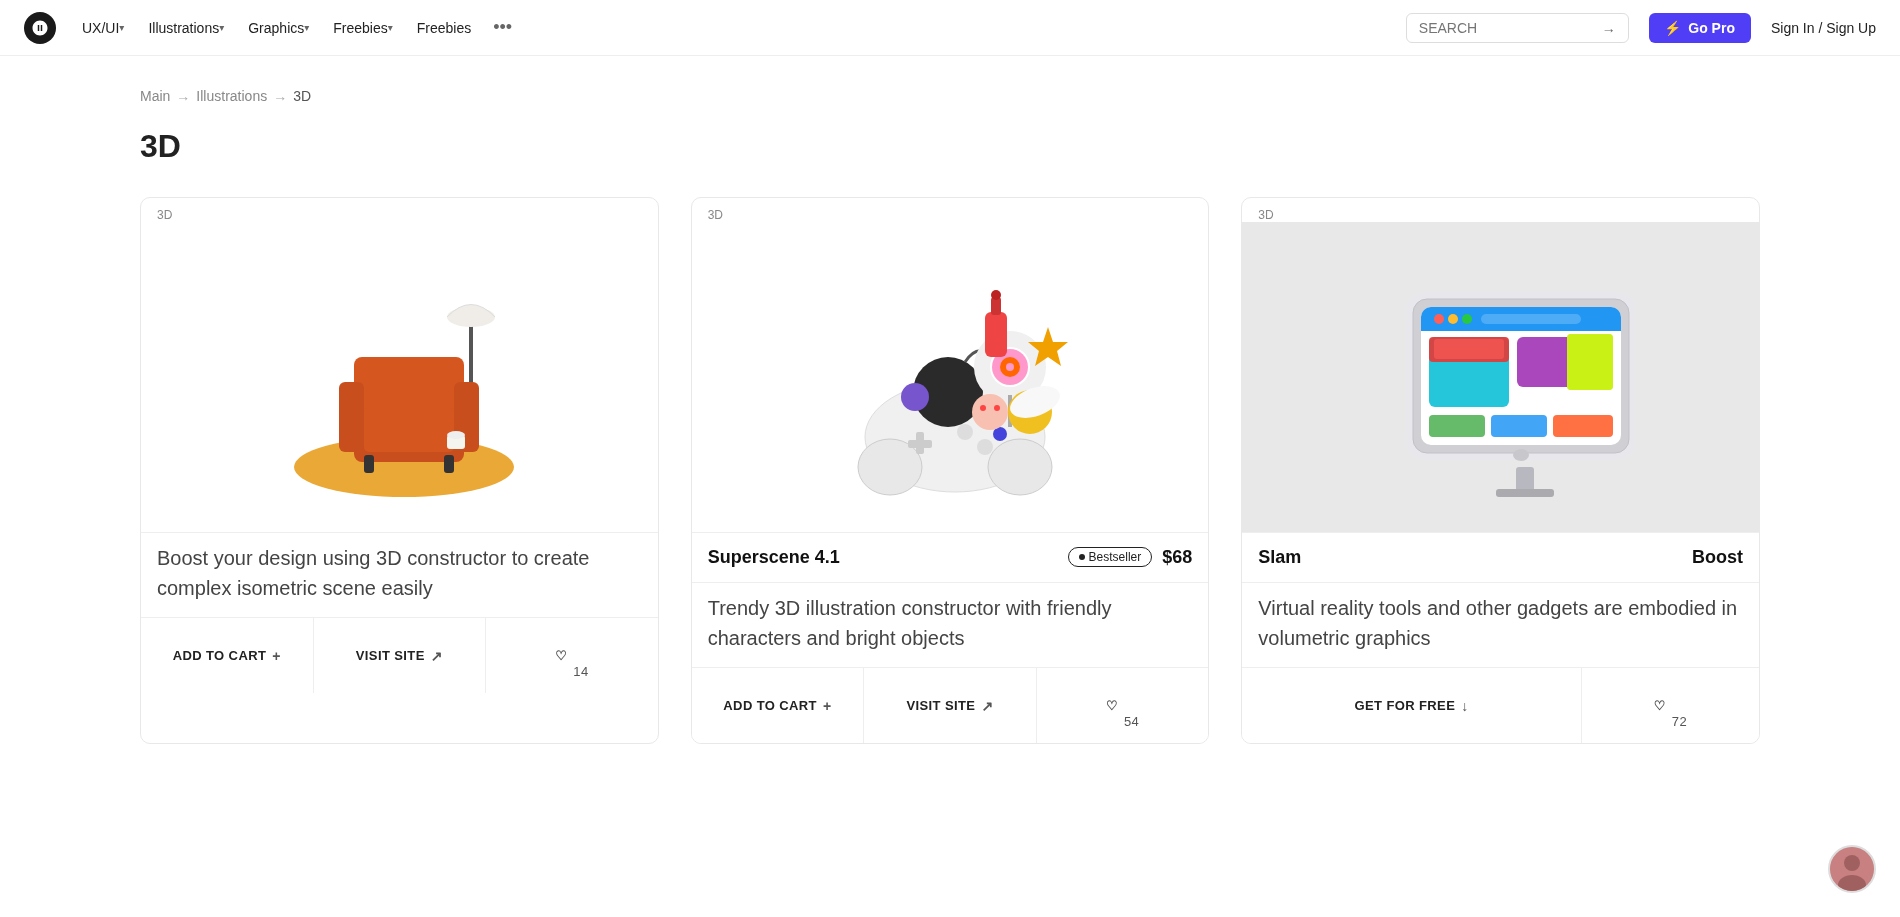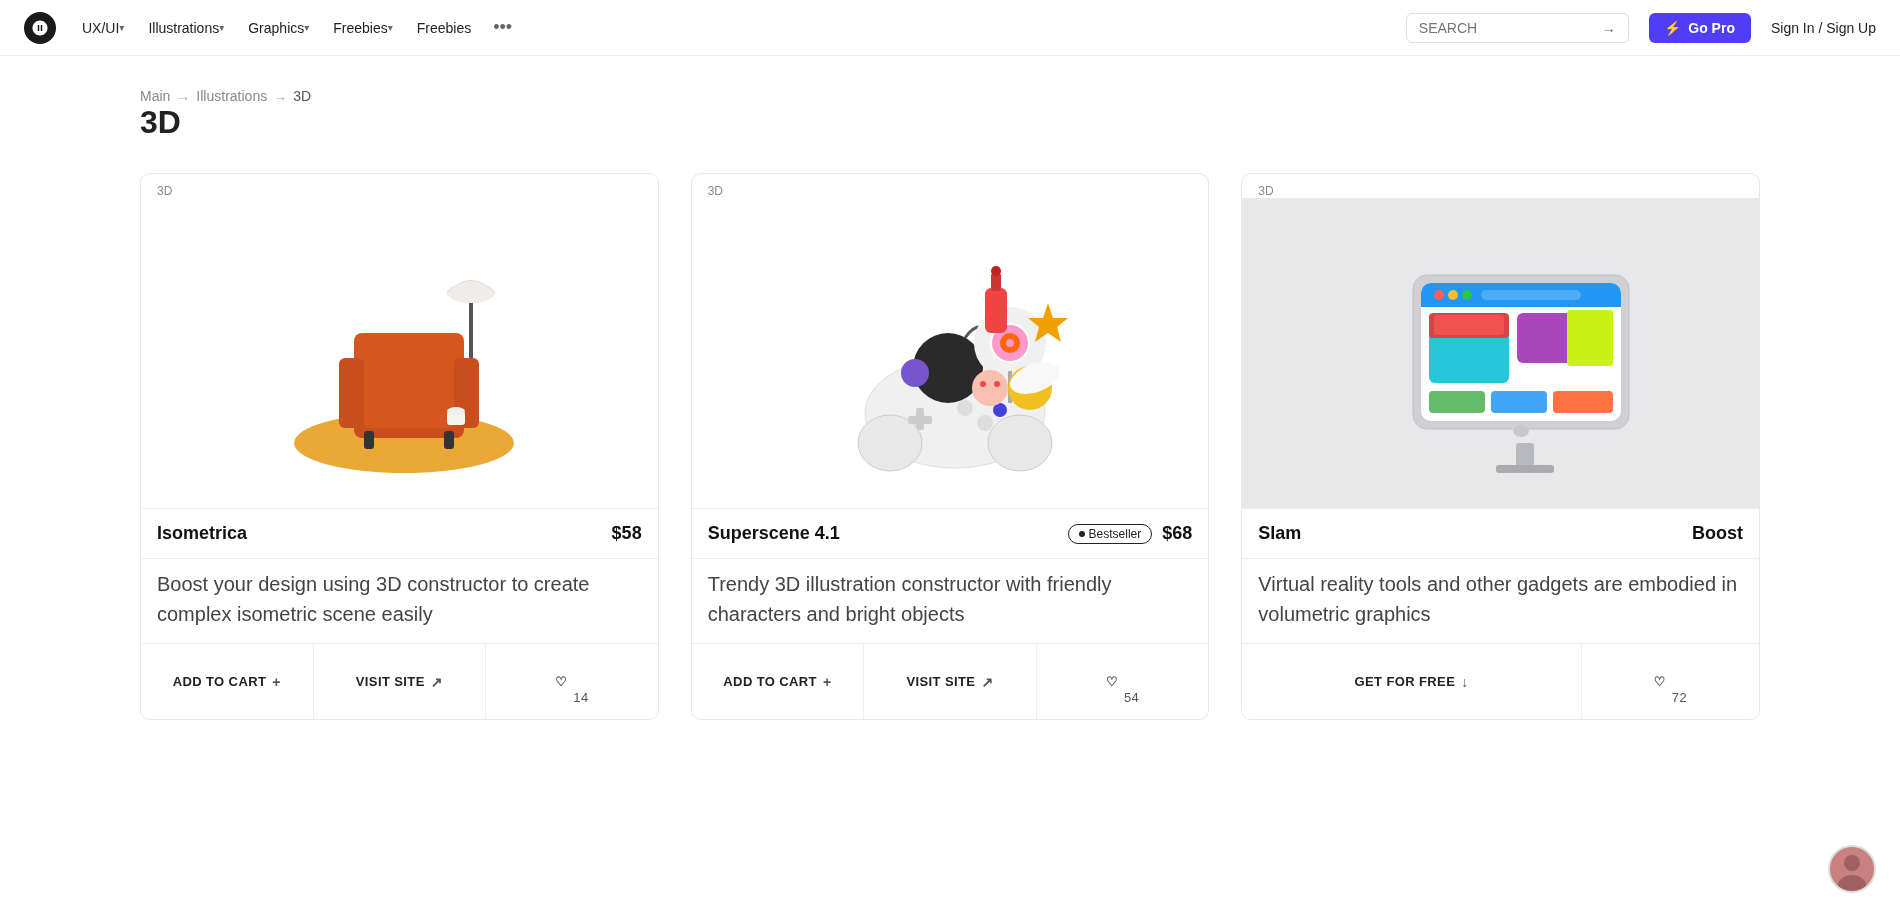--- a/index.html
+++ b/index.html
@@ -36,21 +36,21 @@
     .go-pro-btn {
       background: #4f3ef5; color: #fff; border: none; border-radius: 6px;
       padding: 7px 16px; font-size: 14px; font-weight: 600; cursor: pointer;
       display: flex; align-items: center; gap: 6px; margin: 0 12px;
     }
     .go-pro-btn .bolt { font-size: 14px; }
     .sign-links { font-size: 14px; color: #222; white-space: nowrap; cursor: pointer; }
 
     
     .main { padding: 32px 140px 60px; }
-    .breadcrumb { font-size: 14px; color: #888; display: flex; align-items: center; gap: 6px; }
+    .breadcrumb { font-size: 14px; color: #888; margin-bottom: 24px; display: flex; align-items: center; gap: 6px; }
     .breadcrumb a { color: #888; text-decoration: none; cursor: pointer; }
     .breadcrumb .current { color: #555; }
     .breadcrumb .arrow { color: #aaa; }
     .page-title { font-size: 32px; font-weight: 700; margin-bottom: 32px; }
 
     
     .product-grid { display: grid; grid-template-columns: repeat(3, 1fr); gap: 32px; }
     .product-card { border: 1px solid #e8e8e8; border-radius: 10px; overflow: hidden; background: #fff; }
 
     .card-badge { font-size: 12px; color: #888; padding: 10px 16px 0; font-weight: 500; }
@@ -60,21 +60,21 @@
       overflow: hidden; position: relative;
     }
     .card-image.light-bg { background: #fff; }
     .card-image.gray-bg { background: #e8e8e8; }
 
     .card-info {
       padding: 14px 16px; border-top: 1px solid #eee;
       display: flex; align-items: center; justify-content: space-between;
     }
     .card-title { font-size: 18px; font-weight: 700; color: #111; }
-    .card-price-area { display: flex; align-items: center; gap: 10px; }
+    .card-price-area { display: flex; align-items: flex-start; gap: 10px; }
     .card-bestseller {
       border: 1px solid #222; border-radius: 20px; padding: 2px 10px;
       font-size: 12px; font-weight: 500; color: #222; display: flex; align-items: center; gap: 4px;
     }
     .card-bestseller .dot { width: 6px; height: 6px; background: #222; border-radius: 50%; display: inline-block; }
     .card-price { font-size: 18px; font-weight: 700; color: #111; }
 
     .card-desc { padding: 10px 16px 14px; font-size: 20px; color: #444; line-height: 1.5; min-height: 72px; border-top: 1px solid #eee; }
 
     .card-actions {
@@ -176,24 +176,20 @@
           <rect x="205" y="145" width="25" height="70" rx="6" fill="#C94E1E"></rect>
 
           <rect x="115" y="170" width="90" height="45" rx="5" fill="#D5561F"></rect>
 
           <rect x="115" y="218" width="10" height="18" rx="3" fill="#333"></rect>
           <rect x="195" y="218" width="10" height="18" rx="3" fill="#333"></rect>
 
           <rect x="198" y="198" width="18" height="14" rx="3" fill="#f5f5f0"></rect>
           <ellipse cx="207" cy="198" rx="9" ry="4" fill="#eee"></ellipse>
         </svg>
-      </div>
-      <div class="card-info">
-        <span class="card-title">Isometrica</span>
-        <span class="card-price">$58</span>
       </div>
       <div class="card-desc">Boost your design using 3D constructor to create complex isometric scene easily</div>
       <div class="card-actions">
         <button class="card-action-btn">
           <span>ADD TO CART</span>
           <span class="icon">+</span>
         </button>
         <button class="card-action-btn">
           <span>VISIT SITE</span>
           <span class="icon">↗</span>

